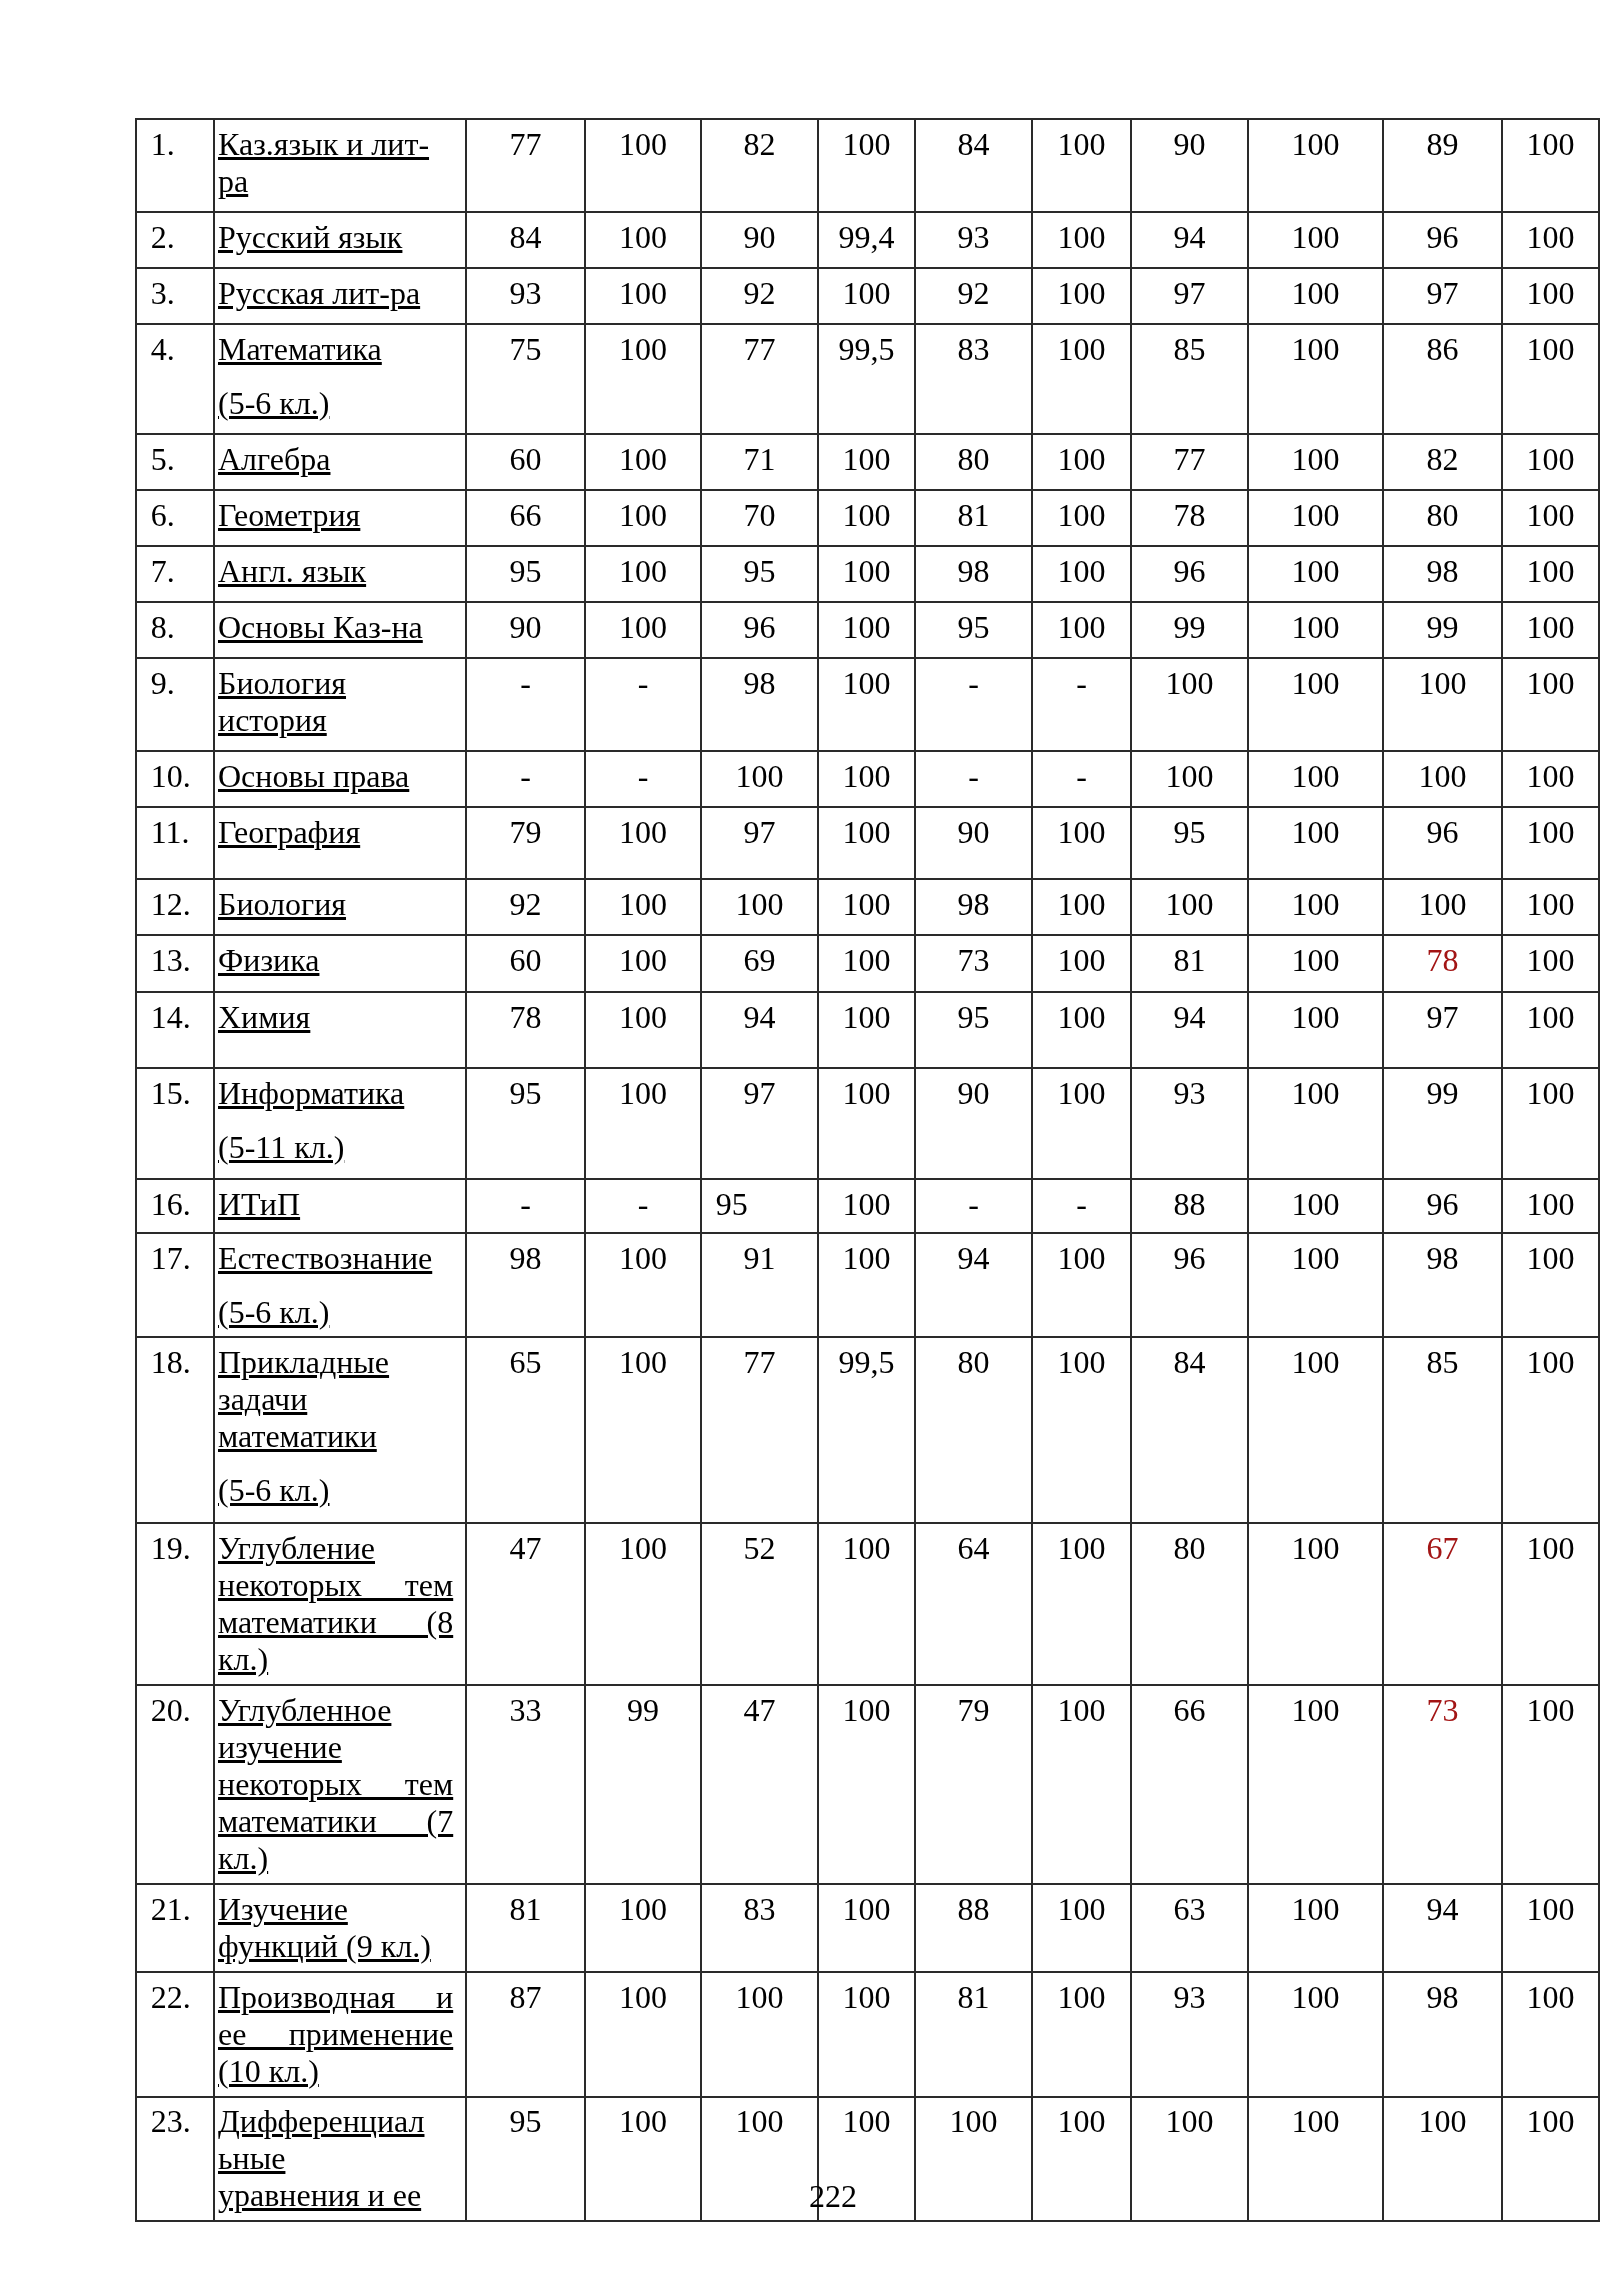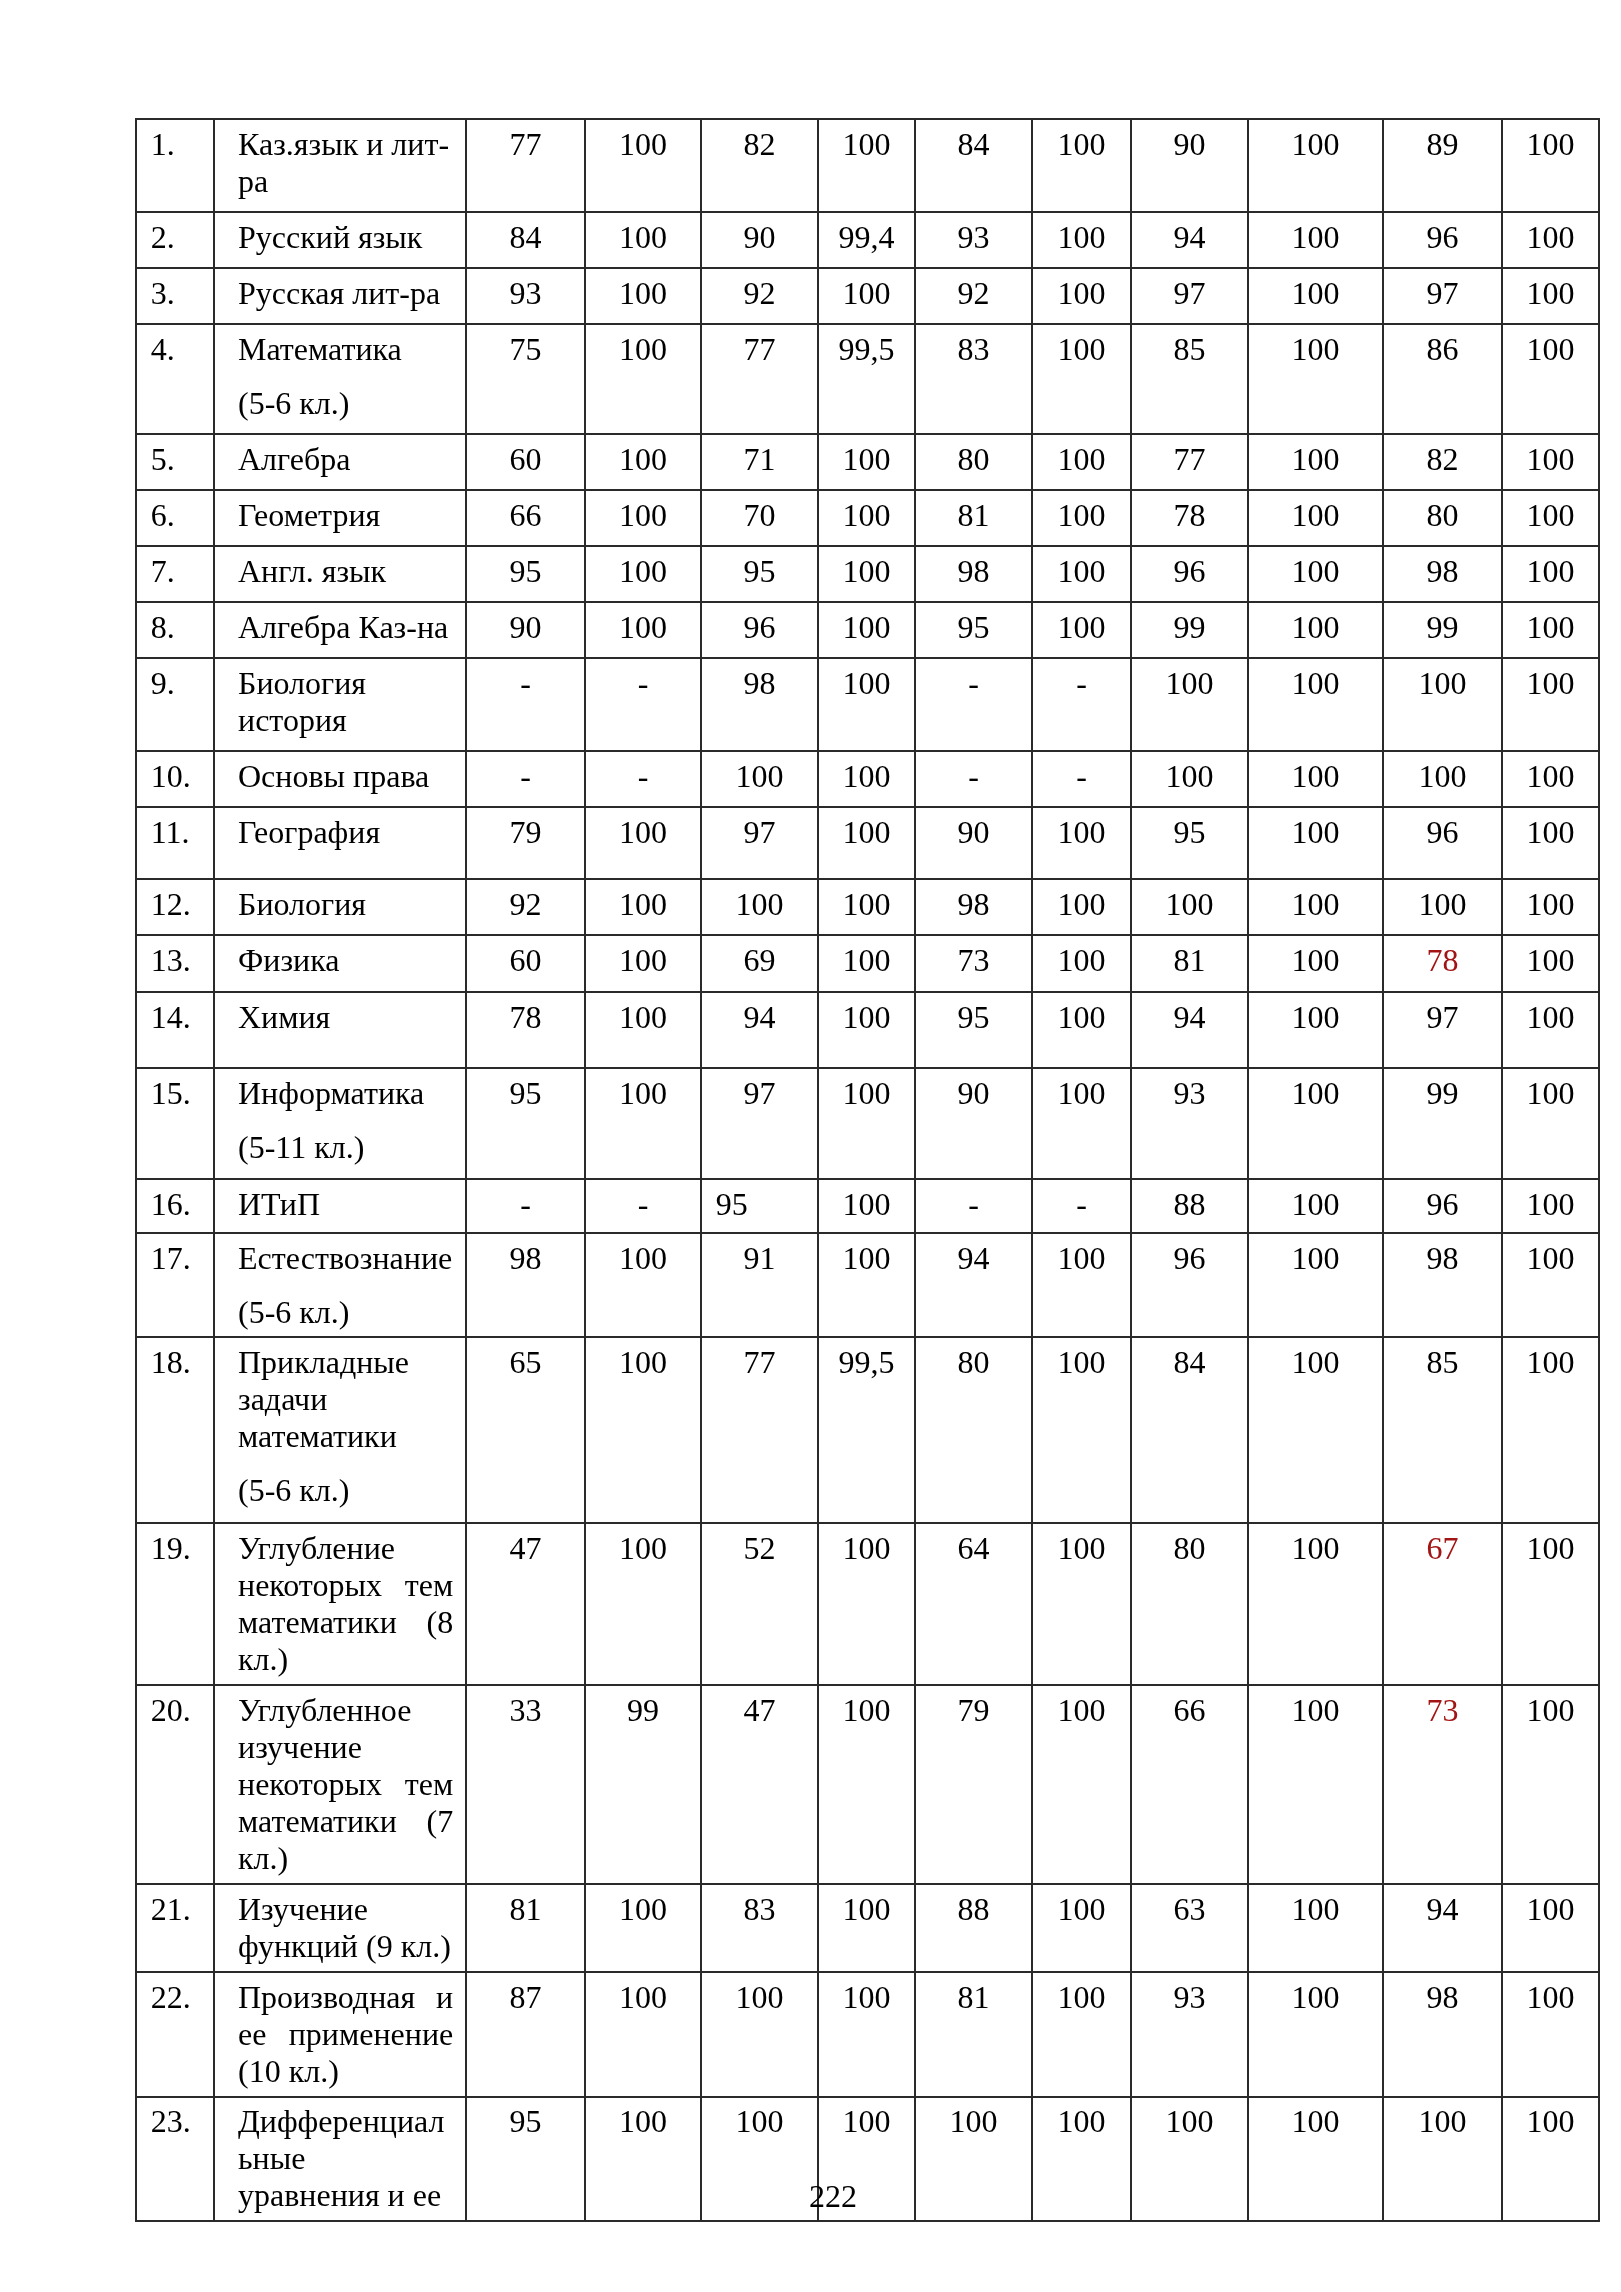--- a/index.html
+++ b/index.html
@@ -2,21 +2,21 @@
 <html><head>
 <meta charset="utf-8">
 <style>
   html, body { margin: 0; padding: 0; background: #ffffff; }
   body { width: 1621px; height: 2293px; position: relative; overflow: hidden;
          font-family: "Liberation Serif", serif; color: #000; }
   #grades-table { position: absolute; left: 135px; top: 118px; width: 1461px;
                   border-collapse: collapse; table-layout: fixed; font-size: 32px; line-height: 37px; }
   #grades-table td { border: 2px solid #2a2a2a; vertical-align: top; padding: 5.9px 5.9px 5.9px 5.9px; }
   #grades-table td.num { text-align: left; padding-left: 13.7px; }
-  #grades-table td.subj { text-align: justify; padding-left: 23px; padding-right: 11.8px; }
+  #grades-table td.subj { text-align: justify; padding-left: 3px; padding-right: 11.8px; text-decoration: underline; }
   #grades-table td.val { text-align: center; }
   #grades-table td.val.left { text-align: left; padding-left: 13.7px; }
   .subj-line { display: block; }
   .subj-line.gap { margin-top: 16.7px; }
   .red { color: #a31515; }
   #page-number { position: absolute; left: 0; width: 1666px; text-align: center; top: 2178px;
                  font-size: 32px; }
 </style>
 </head>
 <body>
@@ -147,21 +147,21 @@
         <td class="val">98</td>
         <td class="val">100</td>
         <td class="val">96</td>
         <td class="val">100</td>
         <td class="val">98</td>
         <td class="val">100</td>
       </tr>
       <tr style="height: 56px;">
         <td class="num">8.</td>
         <td class="subj">
-          <span class="subj-line">Алгебра Каз-на</span>
+          <span class="subj-line">Основы Каз-на</span>
         </td>
         <td class="val">90</td>
         <td class="val">100</td>
         <td class="val">96</td>
         <td class="val">100</td>
         <td class="val">95</td>
         <td class="val">100</td>
         <td class="val">99</td>
         <td class="val">100</td>
         <td class="val">99</td>

